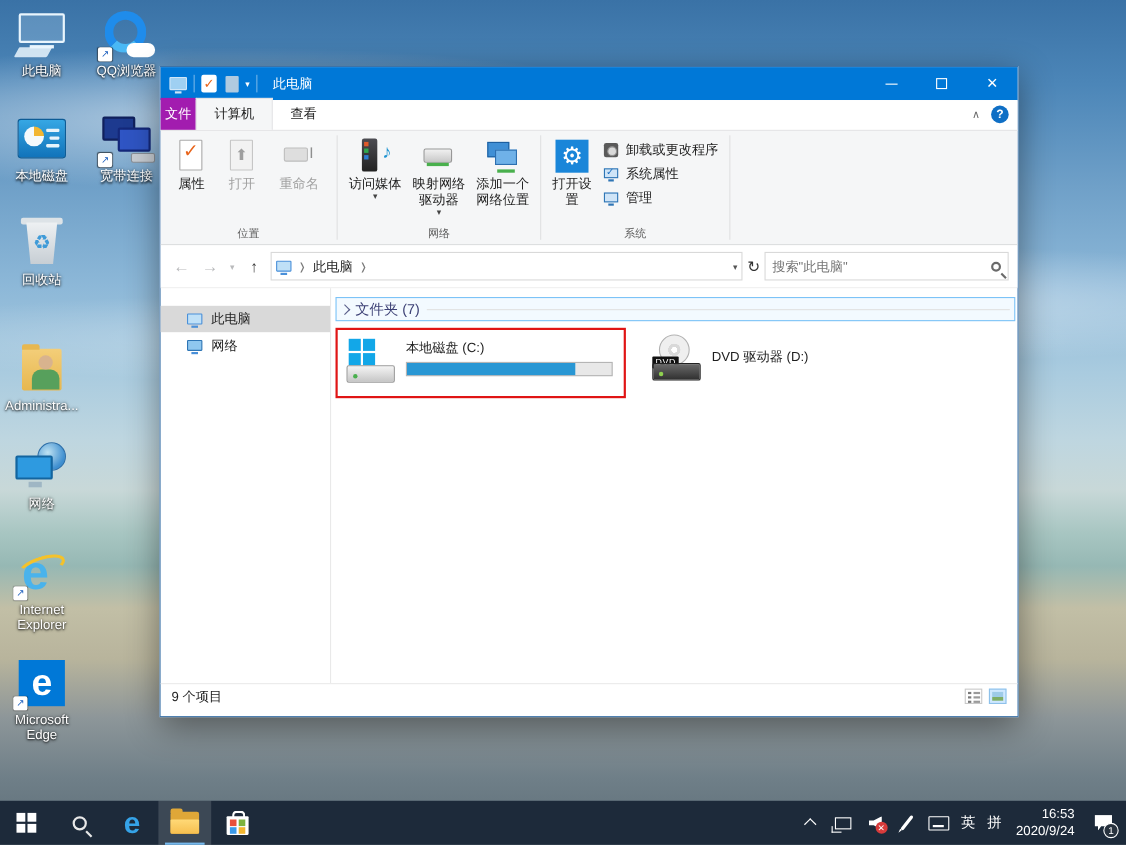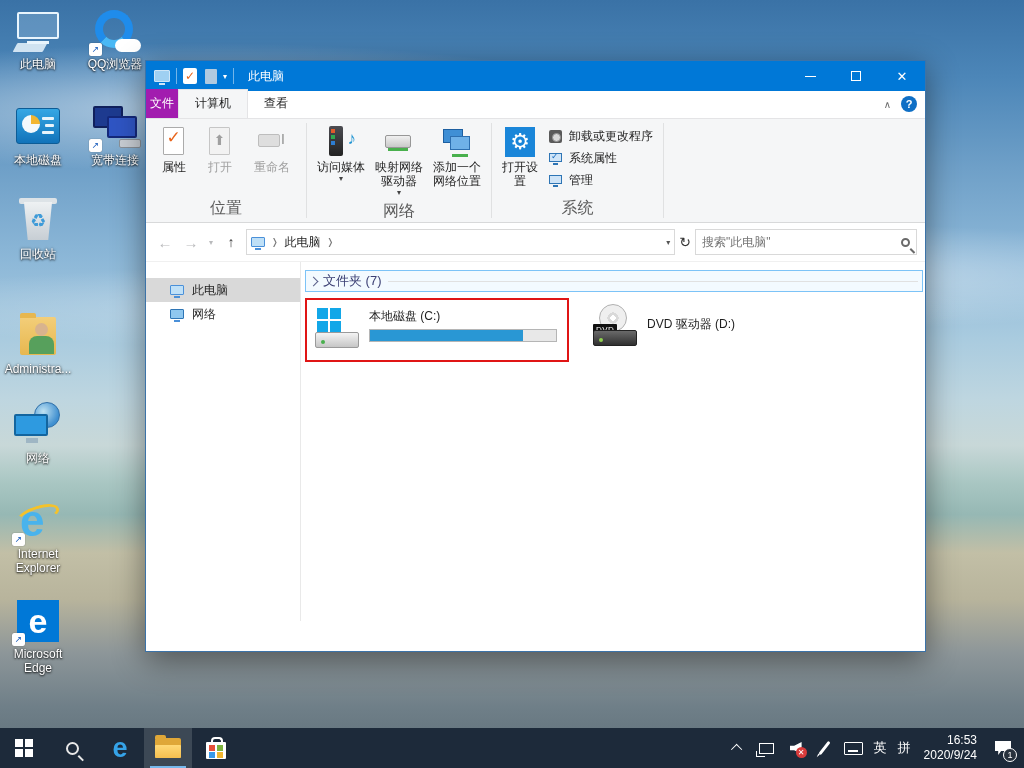--- a/index.html
+++ b/index.html
@@ -112,21 +112,21 @@
   .tab.active { background:#f5f6f7; border:1px solid #e4e4e6; border-bottom:none; }
   .strip-right { position:absolute; right:8px; top:5px; display:flex; align-items:center; gap:10px; }
   .rib-chev { color:#6a6a6a; font-size:10px; }
   .help-circ { width:16px; height:16px; border-radius:50%; background:#0f6fc5; color:#fff;
     font-size:11px; font-weight:bold; text-align:center; line-height:16px; }
 
   
   .ribbon { height:104px; background:#f5f6f7; border-bottom:1px solid #d8d9da; display:flex; }
   .rgroup { display:flex; flex-direction:column; padding:4px 6px 0; }
   .rgroup .btns { display:flex; flex:1; align-items:flex-start; gap:2px; }
-  .rgroup .glabel { text-align:center; color:#5d5d5d; font-size:16px; padding:2px 0 3px; }
+  .rgroup .glabel { text-align:center; color:#5d5d5d; font-size:10px; padding:2px 0 3px; }
   .rdivider { width:1px; background:#e0e1e2; margin:4px 0; }
   .bigbtn { width:56px; display:flex; flex-direction:column; align-items:center; gap:2px;
     padding:3px 2px; color:#1e1e1e; text-align:center; line-height:14px; }
   .bigbtn.narrow { width:44px; }
   .bigbtn.disabled { color:#a0a0a0; }
   .bicon { width:32px; height:32px; position:relative; flex:none; }
   .drop { font-size:8px; color:#444; line-height:6px; }
 
   .doc { position:absolute; left:5px; top:1px; width:21px; height:28px; background:#fff;
     border:1px solid #ababab; border-radius:1px; }
@@ -557,20 +557,27 @@
             <div class="dvd-disc"></div>
             <div class="dvd-tag">DVD</div>
             <div class="drive-body dark"></div>
           </div>
           <div class="dvd-name">DVD 驱动器 (D:)</div>
         </div>
       </div>
     </div>
   </div>
 
+  <div class="statusbar">
+    <span>9 个项目</span>
+    <div class="sb-right">
+      <div class="vtoggle list"></div>
+      <div class="vtoggle thumb"></div>
+    </div>
+  </div>
 </div>
 
 <div class="taskbar">
   <div class="tbtn">
       <div class="startgrid">
         <i></i>
         <i></i>
         <i></i>
         <i></i>
       </div>

